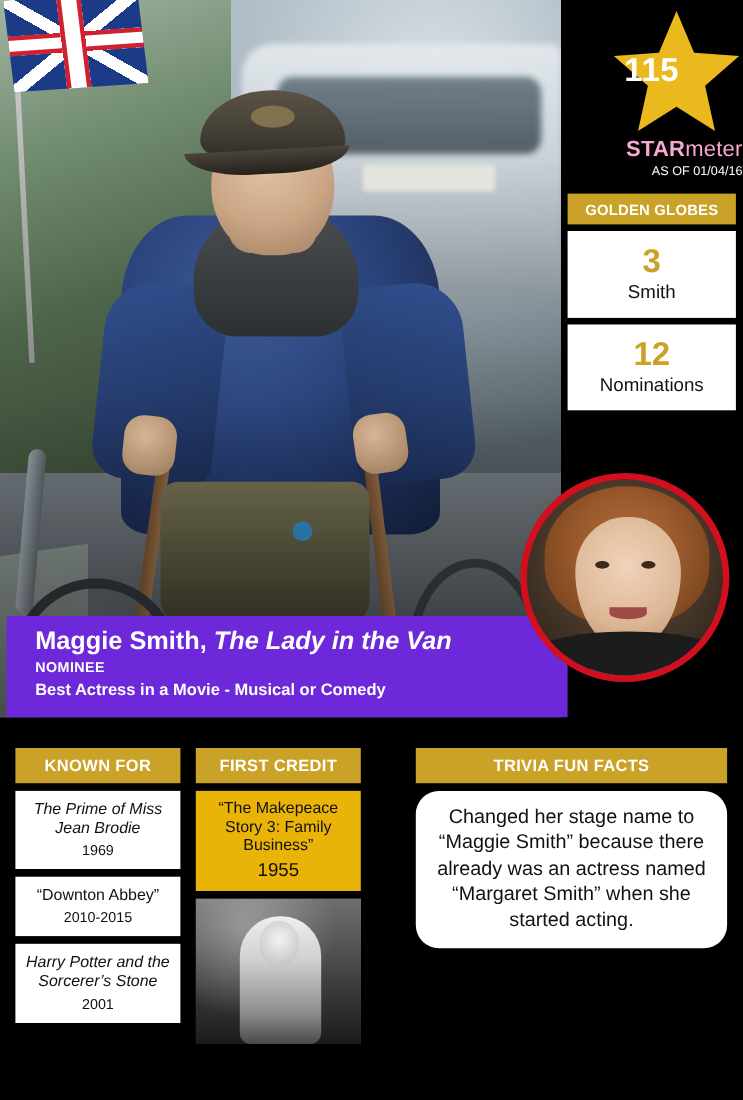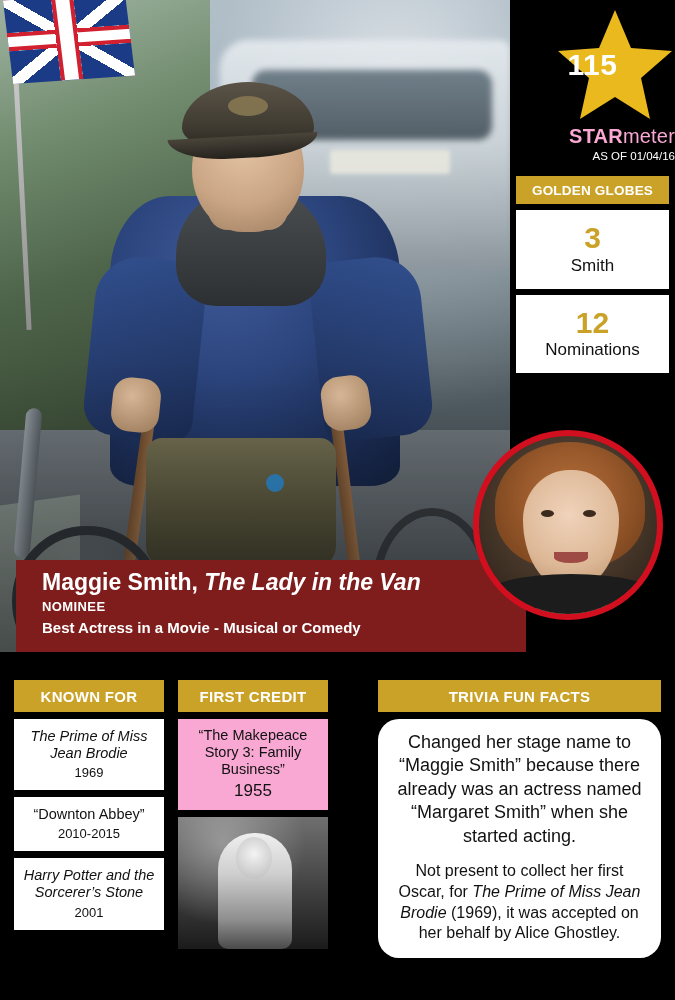--- a/index.html
+++ b/index.html
@@ -223,22 +223,22 @@
   }
   .gg-box {
     margin: 6px 6px 0 6px;
     background:#fff; text-align:center; padding: 12px 0 13px;
   }
   .gg-num { color:#c9a227; font-size: 30px; font-weight:bold; line-height: 1.05; }
   .gg-label { color:#111; font-size: 17px; margin-top: 2px; }
 
   
   .banner {
-    position:absolute; left: 16px; top: 560px; width: 510px; height: 92px;
-    background:#7f1d1d;
+    position:absolute; left: 6px; top: 560px; width: 510px; height: 92px;
+    background:#6d28d9;
     color:#fff;
     padding: 9px 120px 0 26px;
   }
   .banner-line1 { font-size: 23px; font-weight:bold; line-height: 1.2; white-space: nowrap;}
   .banner-line1 .title { font-style: italic; font-weight: bold; }
   .banner-nominee { font-size: 13px; font-weight:bold; letter-spacing:.4px; margin-top: 2px; }
   .banner-cat { font-size: 15px; font-weight:bold; margin-top: 5px; }
 
   
   .headshot {
@@ -286,21 +286,21 @@
   .trivia-col { position:absolute; left: 342px; top: 0; width: 319px; padding-left: 36px; }
 
   .kf-item {
     background:#fff; margin-top: 7px; text-align:center;
     padding: 9px 6px 10px;
   }
   .kf-title { font-size: 14.5px; color:#111; line-height:1.18; }
   .kf-title.italic { font-style: italic; }
   .kf-year { font-size: 13px; color:#111; margin-top: 3px; }
 
-  .fc-item { background:#f9a8d4; margin-top: 7px; text-align:center; padding: 8px 6px 9px; }
+  .fc-item { background:#eab308; margin-top: 7px; text-align:center; padding: 8px 6px 9px; }
   .fc-title { font-size: 14.5px; color:#111; line-height:1.18; }
   .fc-year { font-size: 17px; color:#111; margin-top: 3px; }
   .fc-photo {
     margin-top: 7px; width: 150px; height: 132px;
     background: linear-gradient(180deg,#8d8d8d 0%, #5c5c5c 40%, #2b2b2b 100%);
     position: relative; overflow:hidden;
   }
   .fcp-bg { position:absolute; inset:0; background:
       radial-gradient(circle at 30% 20%, rgba(220,220,220,.45) 0%, rgba(0,0,0,0) 55%),
       linear-gradient(180deg,#6f6f6f,#1b1b1b); }
@@ -442,18 +442,17 @@
         <div class="fcp-bg"></div>
         <div class="fcp-fig"></div>
         <div class="fcp-face"></div>
       </div>
     </div>
 
     <div class="trivia-col">
       <div class="col-head">TRIVIA FUN FACTS</div>
       <div class="trivia-box">
         <div class="tv-1">Changed her stage name to “Maggie Smith” because there already was an actress named “Margaret Smith” when she started acting.</div>
-        <div class="tv-2"><span>Not present to collect her first Oscar, for </span><span class="it">The Prime of Miss Jean Brodie</span><span> (1969), it was accepted on her behalf by Alice Ghostley.</span></div>
       </div>
     </div>
 
   </div>
 </div>
 
 </body></html>

